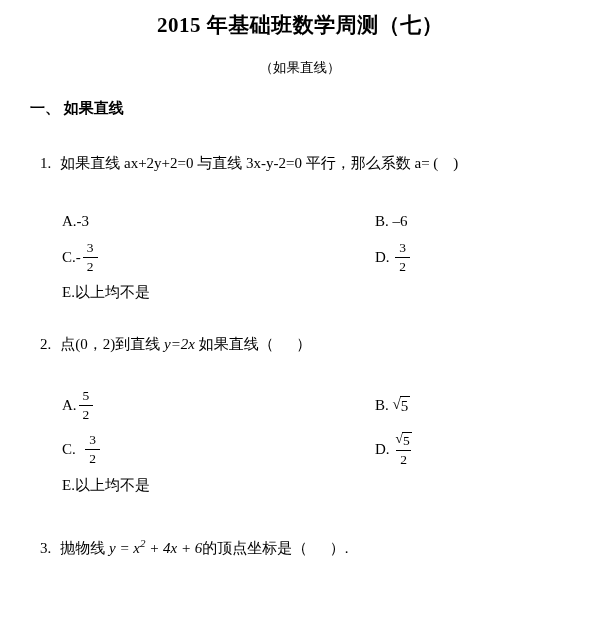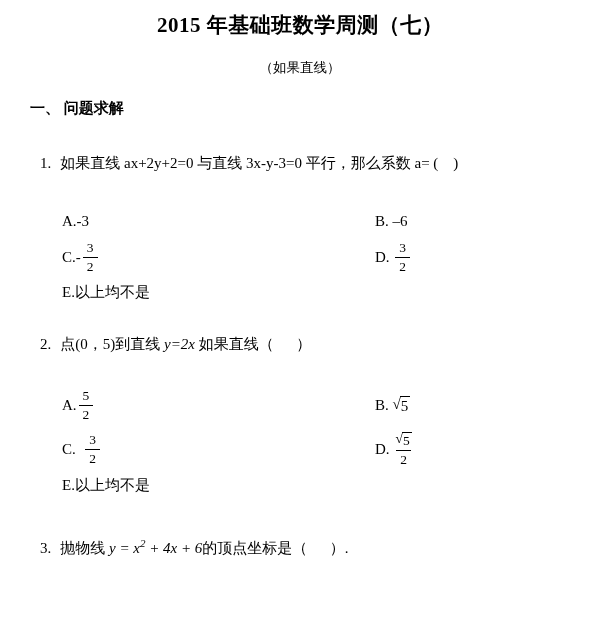--- a/index.html
+++ b/index.html
@@ -39,24 +39,24 @@
 </style>
 </head>
 <body>
 
 <div class="page">
 
   <div class="title">2015 年基础班数学周测（七）</div>
   <div class="subtitle">（如果直线）</div>
 
 
-  <div class="subsection">一、 问题求解</div>
+  <div class="subsection">一、 如果直线</div>
 
   <div class="question">
-    <span class="qnum">1.</span><span>如果直线 ax+2y+2=0 与直线 3x-y-3=0 平行，那么系数 a= (    )</span>
+    <span class="qnum">1.</span><span>如果直线 ax+2y+2=0 与直线 3x-y-2=0 平行，那么系数 a= (    )</span>
   </div>
   <div class="options mt12">
     <div class="opt h28">
       <span>A.</span>
         <span>-3</span>
     </div>
     <div class="opt h28">
       <span>B. </span>
         <span>–6</span>
     </div>
@@ -75,21 +75,21 @@
         <span class="den">2</span>
       </span>
     </div>
     <div class="opt h26 span-all">
       <span>E.</span>
         <span>以上均不是</span>
     </div>
   </div>
 
   <div class="question mt8">
-    <span class="qnum">2.</span><span>点(0，5)到直线 </span><span class="math">y=2x</span><span> 如果直线（      ）</span>
+    <span class="qnum">2.</span><span>点(0，2)到直线 </span><span class="math">y=2x</span><span> 如果直线（      ）</span>
   </div>
   <div class="options mt8">
     <div class="opt h42">
       <span>A.</span>
       <span class="frac">
         <span class="num">5</span>
         <span class="den">2</span>
       </span>
     </div>
     <div class="opt h42">

